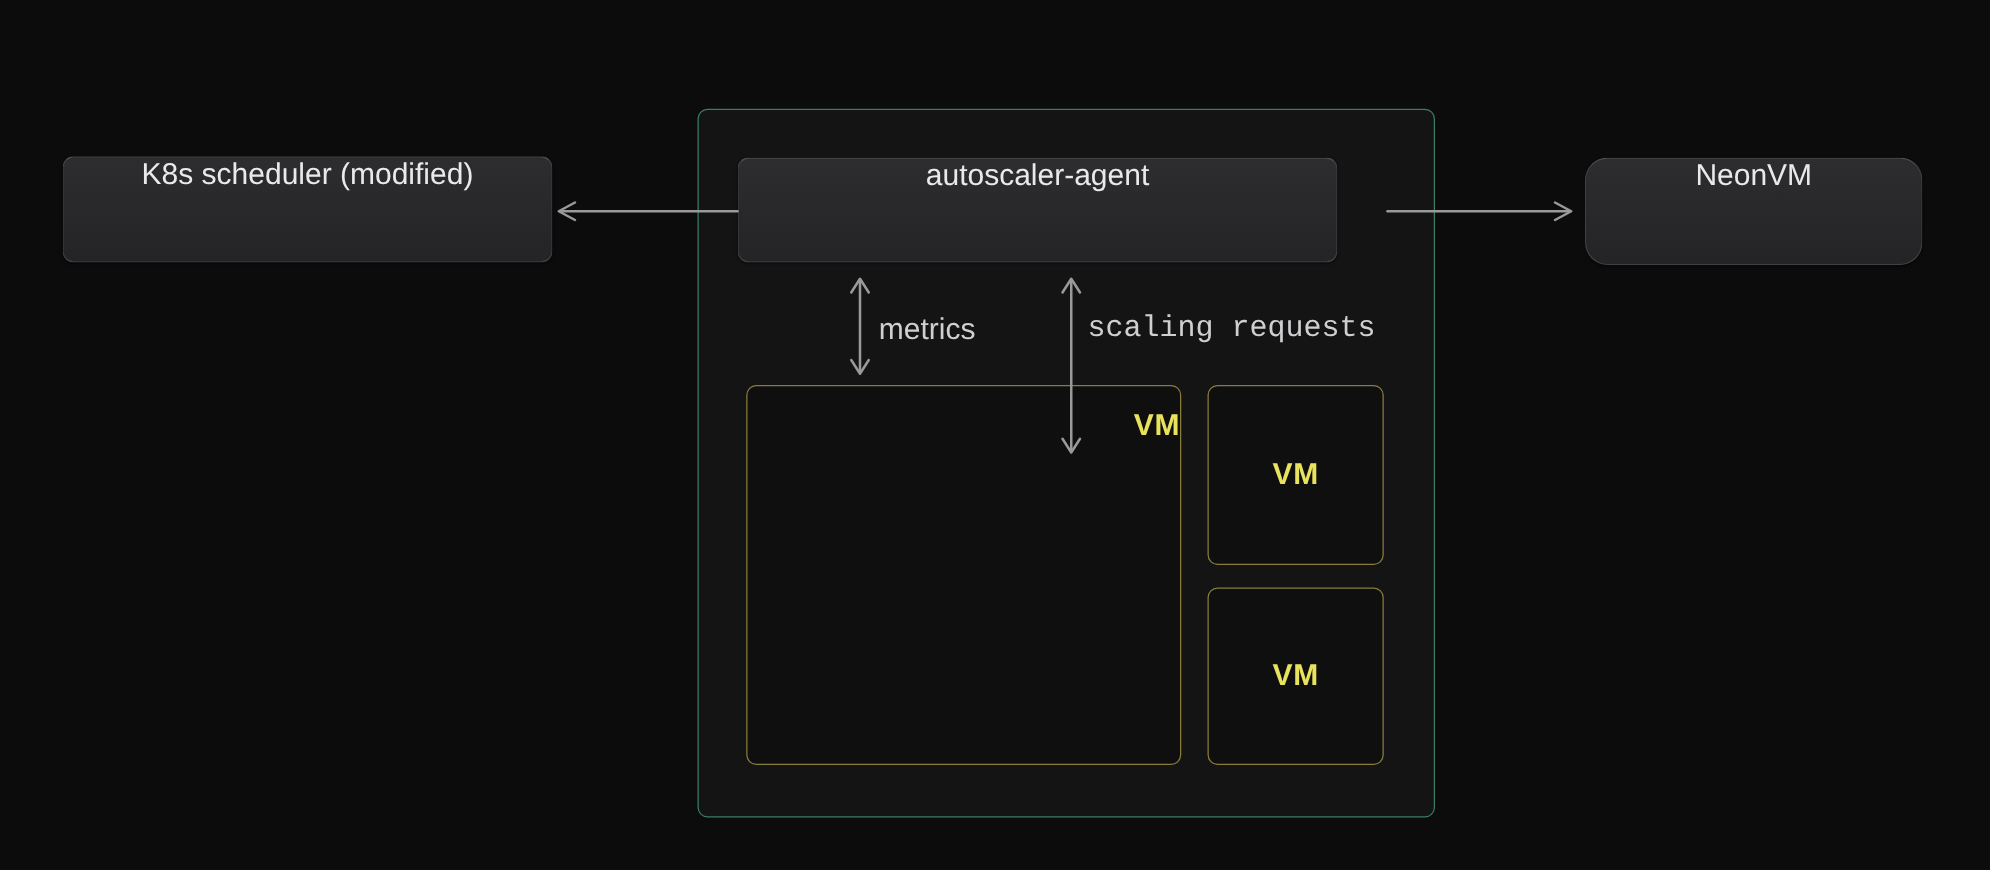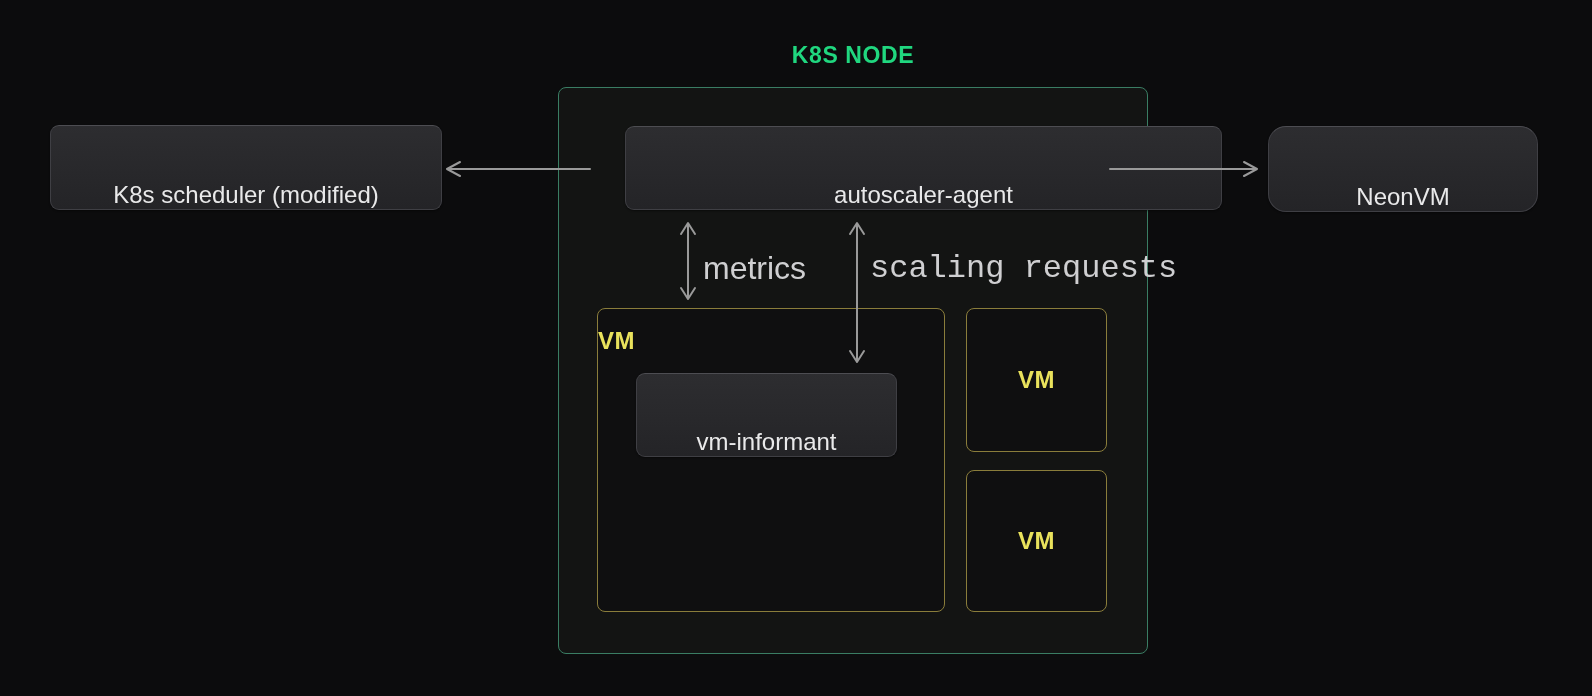--- a/index.html
+++ b/index.html
@@ -34,87 +34,83 @@
     font-size:23px;font-weight:bold;letter-spacing:.6px;
   }
   .node-container{
     position:absolute;left:558px;top:87px;width:590px;height:567px;
     border:1.5px solid var(--green-border);
     border-radius:8px;
     background:var(--node-bg);
   }
   .panel{
     position:absolute;
-    display:flex;align-items:flex-end;justify-content:center;
+    display:flex;align-items:flex-start;justify-content:center;
     background:linear-gradient(180deg,var(--panel-bg-top),var(--panel-bg-bottom));
     border:1px solid var(--panel-border);
     border-top-color:var(--panel-border-top);
     border-radius:9px;
     color:var(--text-light);
     font-size:24px;
     box-shadow:0 1px 2px rgba(0,0,0,.45);
   }
   .panel-scheduler{left:50px;top:125px;width:392px;height:85px;}
-  .panel-agent{left:590px;top:126px;width:597px;height:84px;margin-left:35px;}
+  .panel-agent{left:590px;top:126px;width:480px;height:84px;}
   .panel-neonvm{left:1268px;top:126px;width:270px;height:86px;border-radius:18px;}
   .panel-informant{left:636px;top:373px;width:261px;height:84px;}
   .panel-postgres{left:636px;top:489px;width:261px;height:84px;}
   .vm-box{
     position:absolute;
     border:1.5px solid var(--yellow-border);
     border-radius:8px;
     background:var(--vm-bg);
   }
   .vm-main{left:597px;top:308px;width:348px;height:304px;}
   .vm-small-1{left:966px;top:308px;width:141px;height:144px;display:flex;align-items:center;justify-content:center;}
   .vm-small-2{left:966px;top:470px;width:141px;height:142px;display:flex;align-items:center;justify-content:center;}
   .vm-label{
     color:var(--yellow-text);
     font-size:24px;font-weight:bold;letter-spacing:.5px;
-    text-align:left;
+    text-align:right;
   }
   .vm-main .vm-label{margin-top:18px;}
   .arrows{
     position:absolute;left:0;top:0;width:1592px;height:696px;
     pointer-events:none;
   }
   .flow-label{
     position:absolute;
     color:var(--label-gray);
-    font-size:32px;
+    font-size:24px;
     white-space:nowrap;
   }
   .label-metrics{left:703px;top:250px;}
   .label-scaling{left:870px;top:250px;font-family:Liberation Mono, monospace;}
 </style>
 </head>
 <body>
 
 <div class="canvas">
 
-  <div class="diagram-title">K8S NODE</div>
 
   <div class="node-container"></div>
 
   <div class="panel panel-scheduler">
     <span>K8s scheduler (modified)</span>
   </div>
   <div class="panel panel-neonvm">
     <span>NeonVM</span>
   </div>
 
   <div class="panel panel-agent">
     <span>autoscaler-agent</span>
   </div>
 
   <div class="vm-box vm-main">
     <div class="vm-label">VM</div>
-  </div>
-  <div class="panel panel-informant">
-    <span>vm-informant</span>
   </div>
 
   <div class="vm-box vm-small-1">
     <div class="vm-label">VM</div>
   </div>
   <div class="vm-box vm-small-2">
     <div class="vm-label">VM</div>
   </div>
 
   <svg class="arrows" viewBox="0 0 1592 696" fill="none" stroke="#9a9a9a" stroke-width="2" stroke-linecap="round" stroke-linejoin="round">

